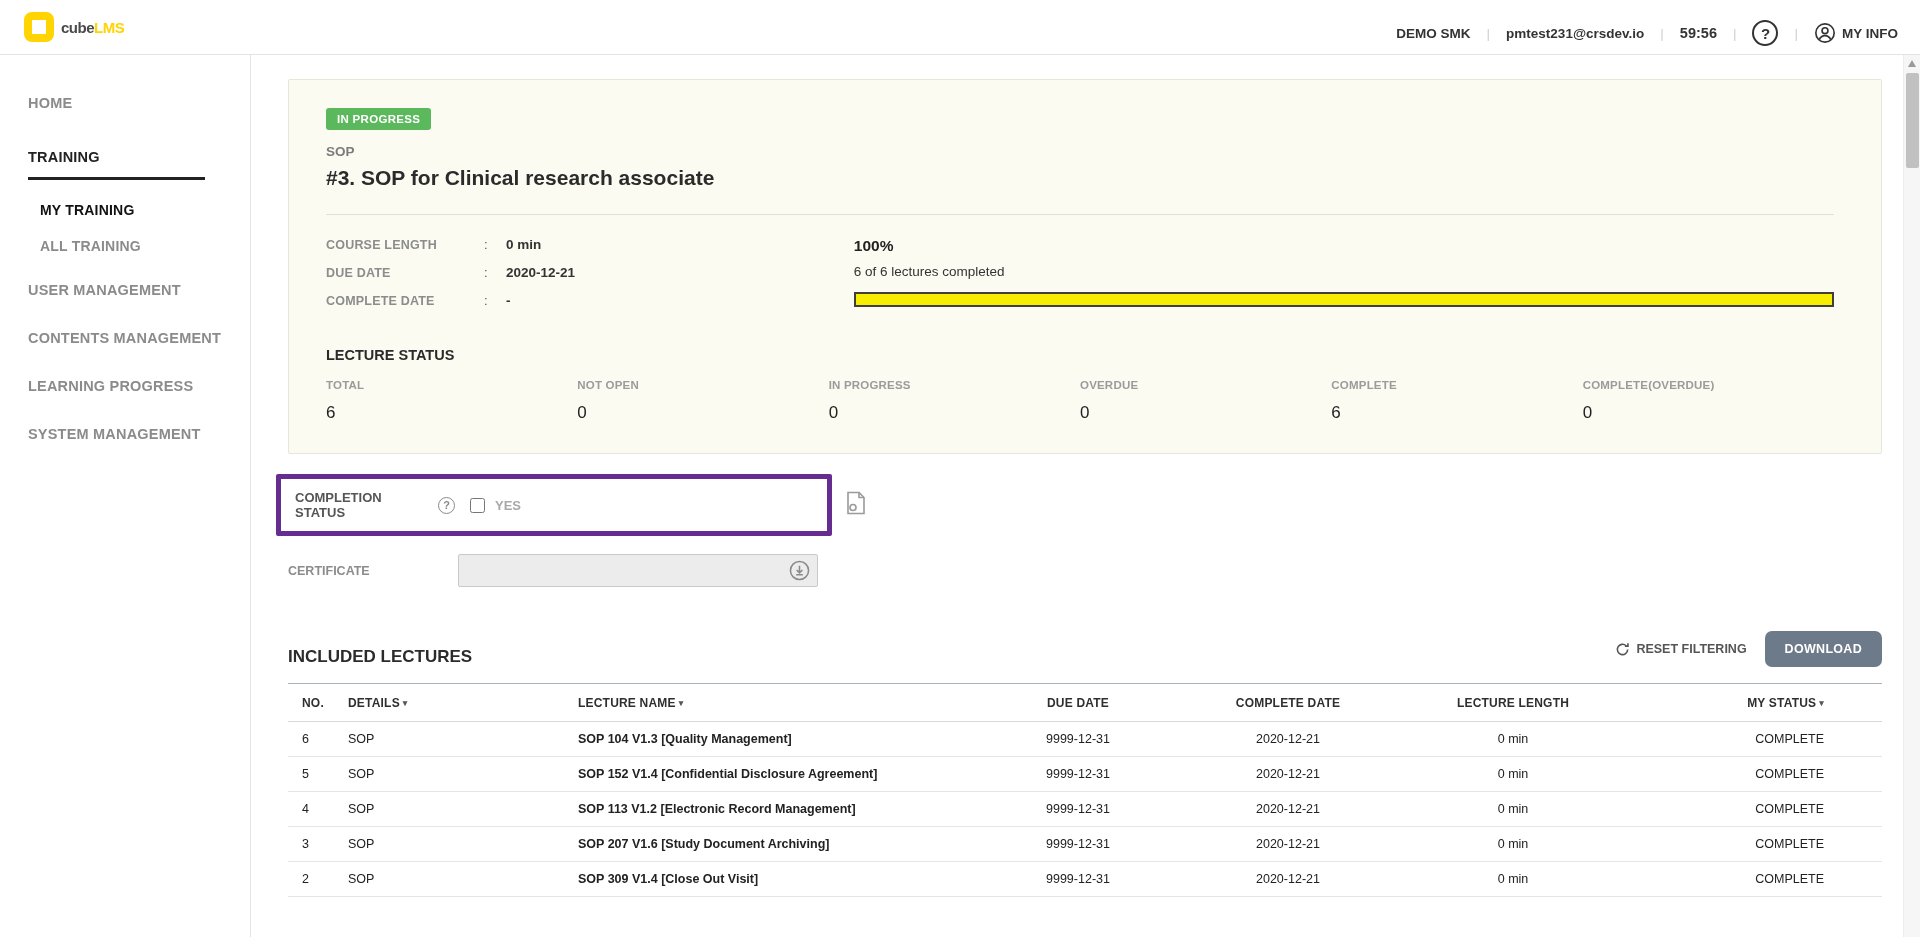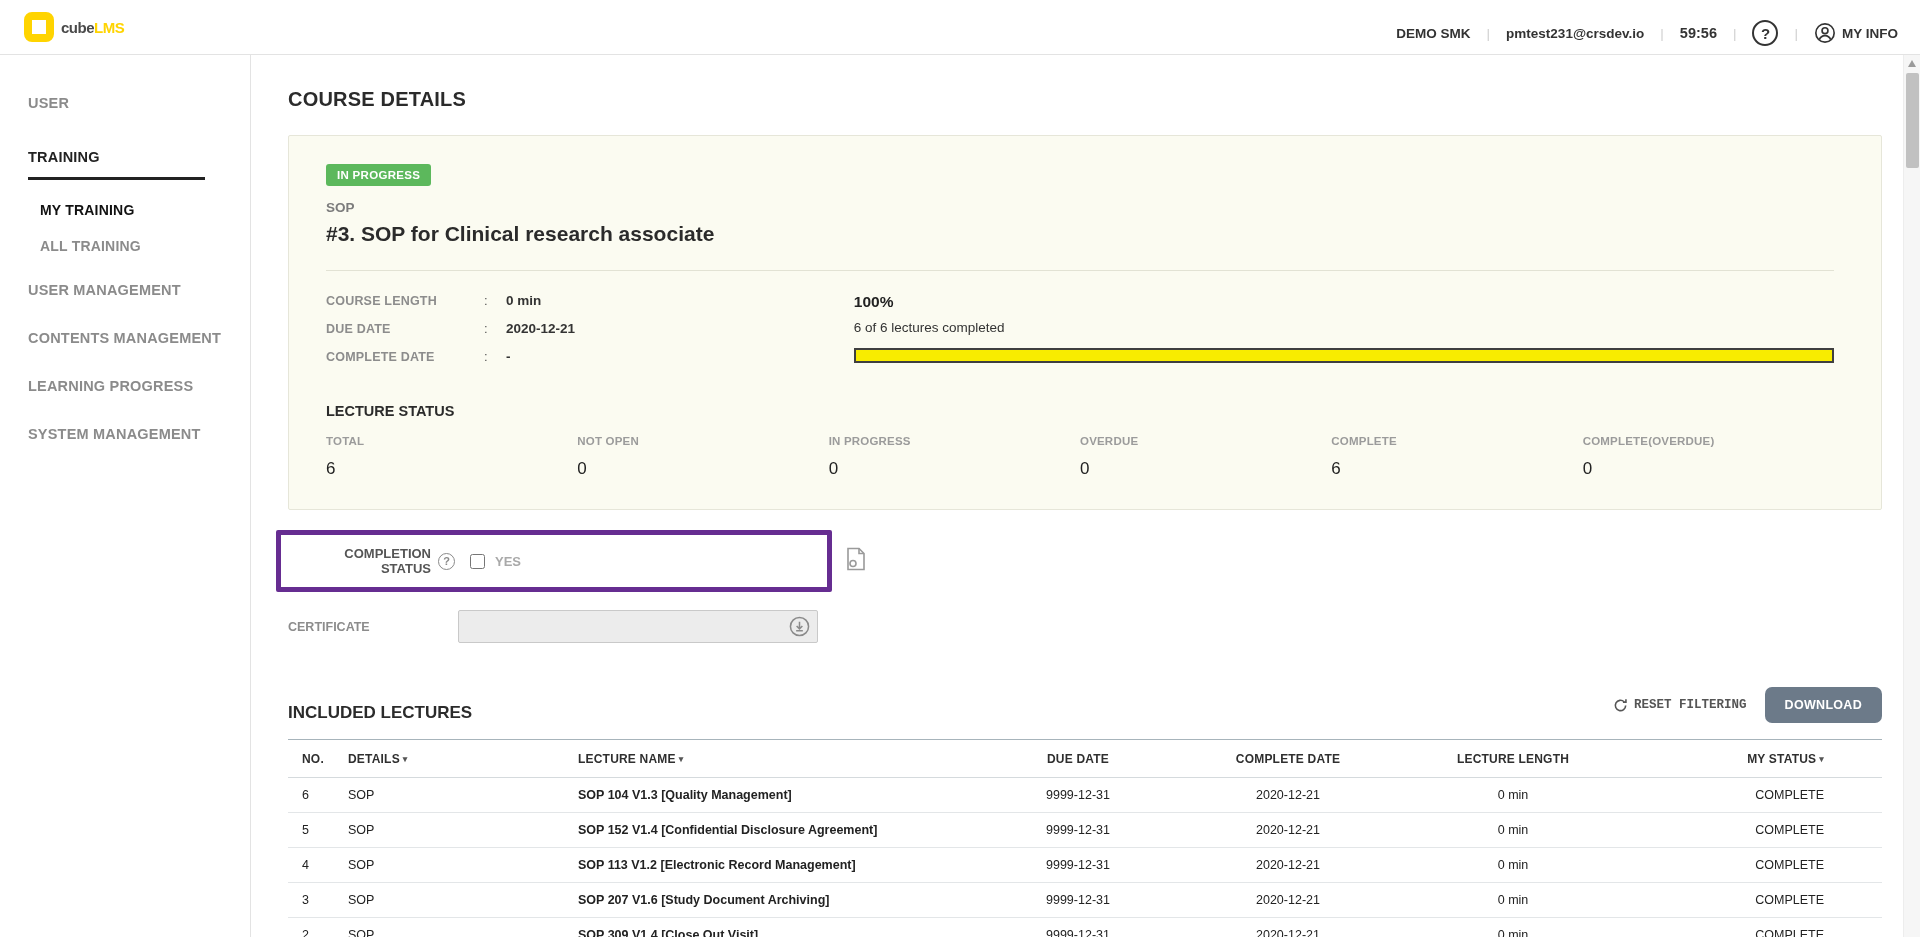--- a/index.html
+++ b/index.html
@@ -96,21 +96,21 @@
   .status-label { font-size:11.5px; font-weight:700; color:#9b9b9b; letter-spacing:0.2px; }
   .status-value { font-size:17px; color:#222; margin-top:12px; }
 
   
   .completion-row { display:flex; align-items:center; margin-top:20px; }
   .completion-box {
     display:flex; align-items:center; margin-left:-12px;
     border:5px solid #662d91; border-radius:2px; background:#fff;
     padding:11px 14px; width:556px;
   }
-  .completion-label-wrap { display:flex; align-items:center; gap:7px; width:160px;text-align:right; }
+  .completion-label-wrap { display:flex; align-items:center; gap:7px; width:160px; }
   .completion-label { font-size:13px; font-weight:700; color:#555; }
   .q-circle {
     width:17px; height:17px; border:1.5px solid #8a8a8a; border-radius:50%;
     display:flex; align-items:center; justify-content:center;
     font-size:11px; font-weight:700; color:#8a8a8a; cursor:pointer; flex:0 0 17px;
   }
   .completion-check { display:flex; align-items:center; gap:10px; margin-left:15px; }
   .completion-check input { width:15px; height:15px; accent-color:#fff; cursor:pointer; }
   .yes-label { font-size:13px; font-weight:700; color:#a9a9a9; }
   .doc-icon { margin-left:14px; cursor:pointer; }
@@ -121,21 +121,21 @@
   .certificate-input {
     width:100%; height:33px; background:#ececec; border:1px solid #c9c9c9; border-radius:2px;
     font-size:13px; padding:0 36px 0 10px; color:#555;
   }
   .cert-download { position:absolute; right:8px; top:6px; cursor:pointer; }
 
   
   .lectures-header { display:flex; align-items:flex-end; justify-content:space-between; margin-top:44px; }
   .lectures-title { font-size:17px; font-weight:700; color:#2b2b2b; }
   .lectures-actions { display:flex; align-items:center; gap:18px; }
-  .reset-filtering { display:flex; align-items:flex-start; gap:6px; font-size:12.5px; font-weight:700; color:#555; cursor:pointer;font-family:Liberation Mono, monospace; }
+  .reset-filtering { display:flex; align-items:flex-start; gap:6px; font-size:12.5px; font-weight:700; color:#555; cursor:pointer; }
   .download-btn {
     background:#6c7a89; color:#fff; border:none; font-family:inherit;
     font-size:12.5px; font-weight:700; padding:11px 20px; border-radius:7px; cursor:pointer; letter-spacing:0.3px;
   }
 
   table.lectures { width:100%; border-collapse:collapse; table-layout:fixed; margin-top:16px; }
   table.lectures thead tr { border-top:1px solid #a7b4bb; border-bottom:1px solid #d5dadd; }
   table.lectures th {
     font-size:12px; font-weight:700; color:#2f2f2f; text-align:left;
     padding:12px 0 11px 0; letter-spacing:0.2px;
@@ -181,35 +181,34 @@
           <path d="M5.8 19.2c1.2-3 3.5-4.4 6.2-4.4s5 1.4 6.2 4.4"></path>
         </svg>
         <span>MY INFO</span>
       </span>
     </div>
   </div>
 
   <div class="body-row">
 
     <div class="sidebar">
-      <div class="nav-item nav-home">USER</div>
+      <div class="nav-item nav-home">HOME</div>
       <div class="nav-active-wrap">
         <div class="nav-item nav-active">TRAINING</div>
         <div class="nav-underline"></div>
       </div>
       <div class="nav-item nav-sub nav-sub-selected">MY TRAINING</div>
       <div class="nav-item nav-sub">ALL TRAINING</div>
       <div class="nav-item nav-top">USER MANAGEMENT</div>
       <div class="nav-item nav-gap">CONTENTS MANAGEMENT</div>
       <div class="nav-item nav-gap">LEARNING PROGRESS</div>
       <div class="nav-item nav-gap">SYSTEM MANAGEMENT</div>
     </div>
 
     <div class="main">
-      <div class="page-title">COURSE DETAILS</div>
 
       <div class="course-card">
         <span class="badge">IN PROGRESS</span>
         <div class="course-cat">SOP</div>
         <div class="course-title">#3. SOP for Clinical research associate</div>
         <div class="card-divider"></div>
 
         <div class="course-info">
           <div class="info-left">
             <div class="detail-row">

